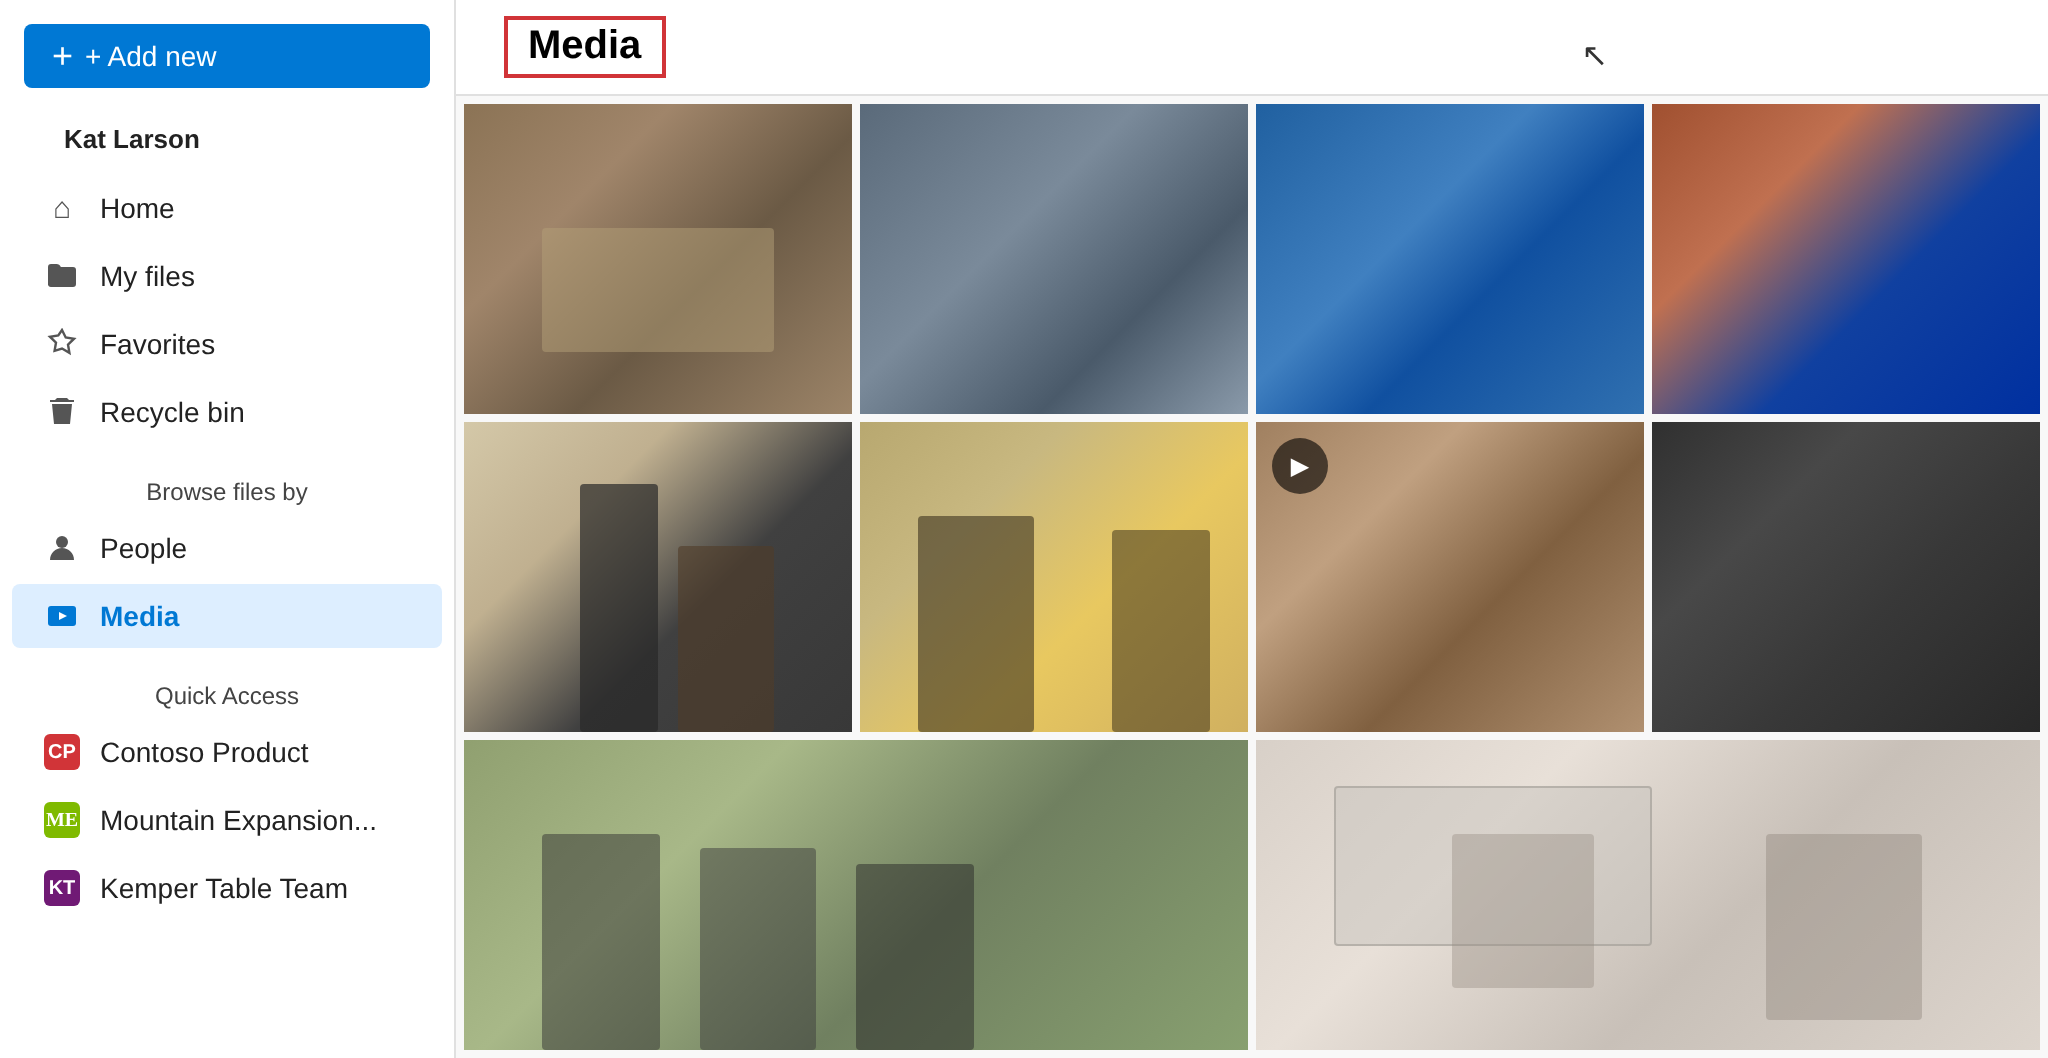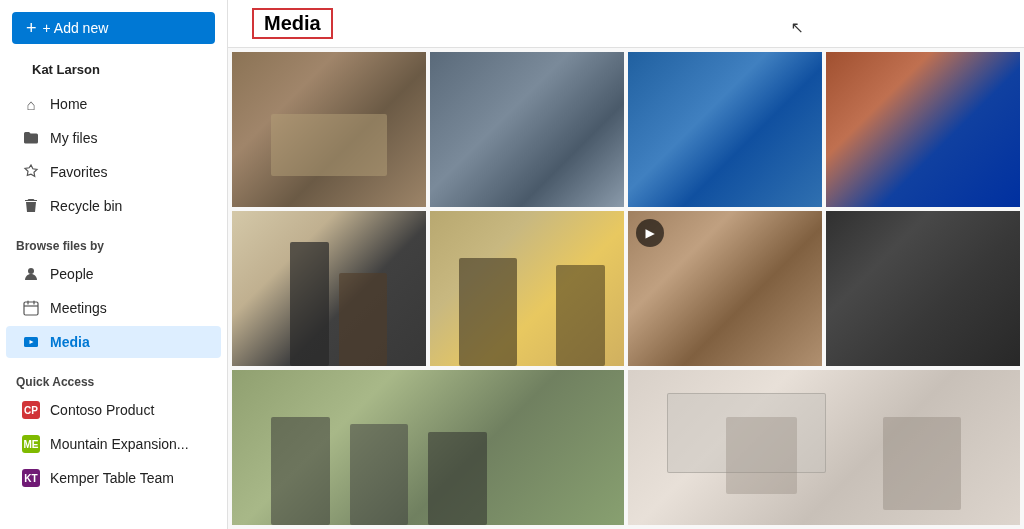--- a/index.html
+++ b/index.html
@@ -82,24 +82,25 @@
       font-size: 15px;
       color: #555;
     }
 
     .nav-item.active .nav-icon {
       color: #0078d4;
     }
 
     .section-label {
       font-size: 12px;
-      font-weight: 700;
+      font-weight: 400;
       color: #444;
       padding: 12px 16px 4px 16px;
       margin-top: 4px;
+      text-align: center;
     }
 
     .quick-access-icon {
       width: 18px;
       height: 18px;
       border-radius: 3px;
       display: flex;
       align-items: center;
       justify-content: center;
       font-size: 10px;
@@ -281,48 +282,38 @@
 
   <div class="nav-item">
     <span class="nav-icon">
       <svg width="16" height="16" viewBox="0 0 16 16" fill="none">
         <circle cx="8" cy="5" r="3" fill="#555"></circle>
         <path d="M2 14c0-3.3 2.7-6 6-6s6 2.7 6 6" fill="#555"></path>
       </svg>
     </span>
     <span>People</span>
   </div>
-  <div class="nav-item">
-    <span class="nav-icon">
-      <svg width="16" height="16" viewBox="0 0 16 16" fill="none">
-        <rect x="1" y="2" width="14" height="13" rx="1.5" stroke="#555" stroke-width="1.2" fill="none"></rect>
-        <path d="M1 6h14" stroke="#555" stroke-width="1.2"></path>
-        <path d="M5 1v3M11 1v3" stroke="#555" stroke-width="1.2" stroke-linecap="round"></path>
-      </svg>
-    </span>
-    <span>Meetings</span>
-  </div>
   <div class="nav-item active">
     <span class="nav-icon">
       <svg width="16" height="16" viewBox="0 0 16 16" fill="none">
         <rect x="1" y="3" width="14" height="10" rx="1.5" fill="#0078d4"></rect>
         <path d="M6.5 6l4 2-4 2V6z" fill="#fff"></path>
       </svg>
     </span>
     <span>Media</span>
   </div>
 
   <div class="section-label">Quick Access</div>
 
   <div class="nav-item">
     <span class="quick-access-icon" style="background:#d13438;">CP</span>
     <span>Contoso Product</span>
   </div>
   <div class="nav-item">
-    <span class="quick-access-icon" style="background:#7fba00;">ME</span>
+    <span class="quick-access-icon" style="background:#7fba00;font-family:Liberation Serif, serif;">ME</span>
     <span>Mountain Expansion...</span>
   </div>
   <div class="nav-item">
     <span class="quick-access-icon" style="background:#701a75;">KT</span>
     <span>Kemper Table Team</span>
   </div>
 </aside>
 
 <main class="main-content">
   <header class="header">

